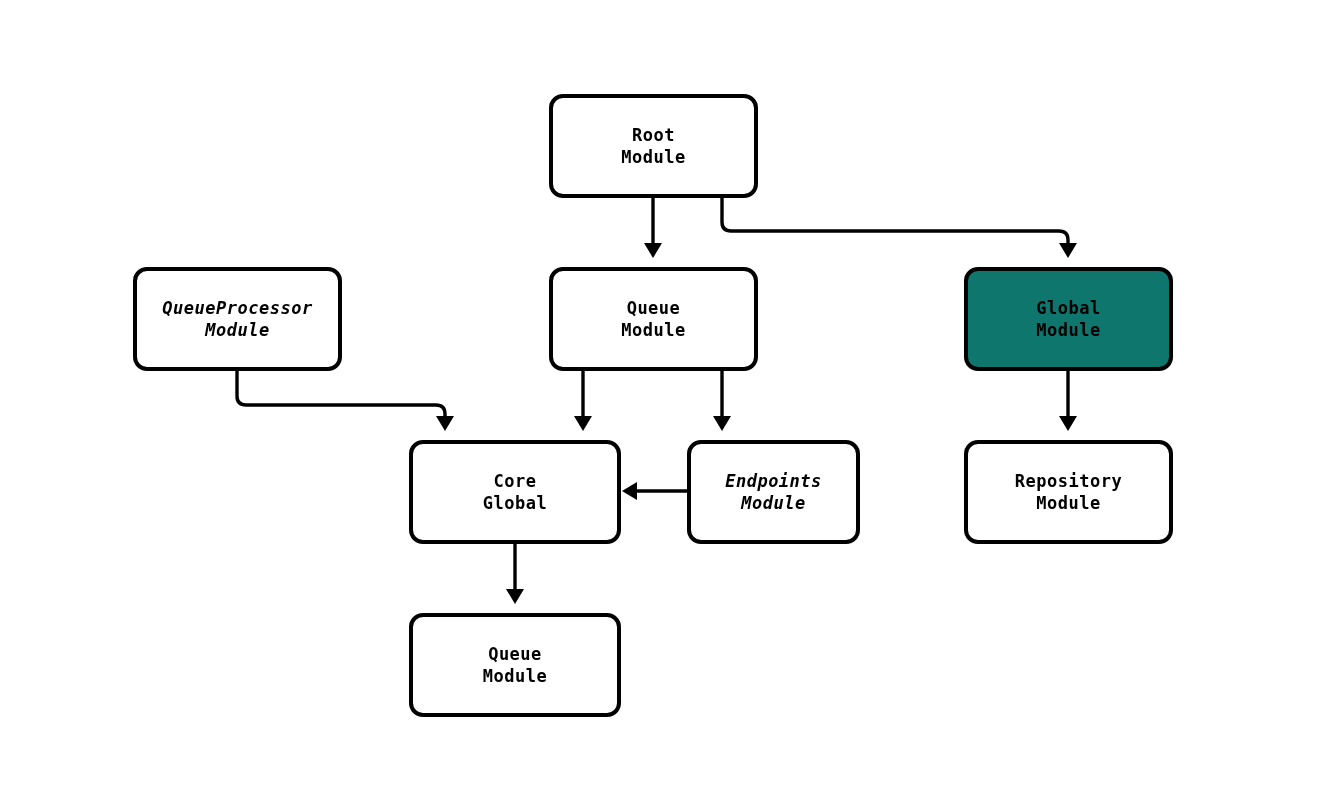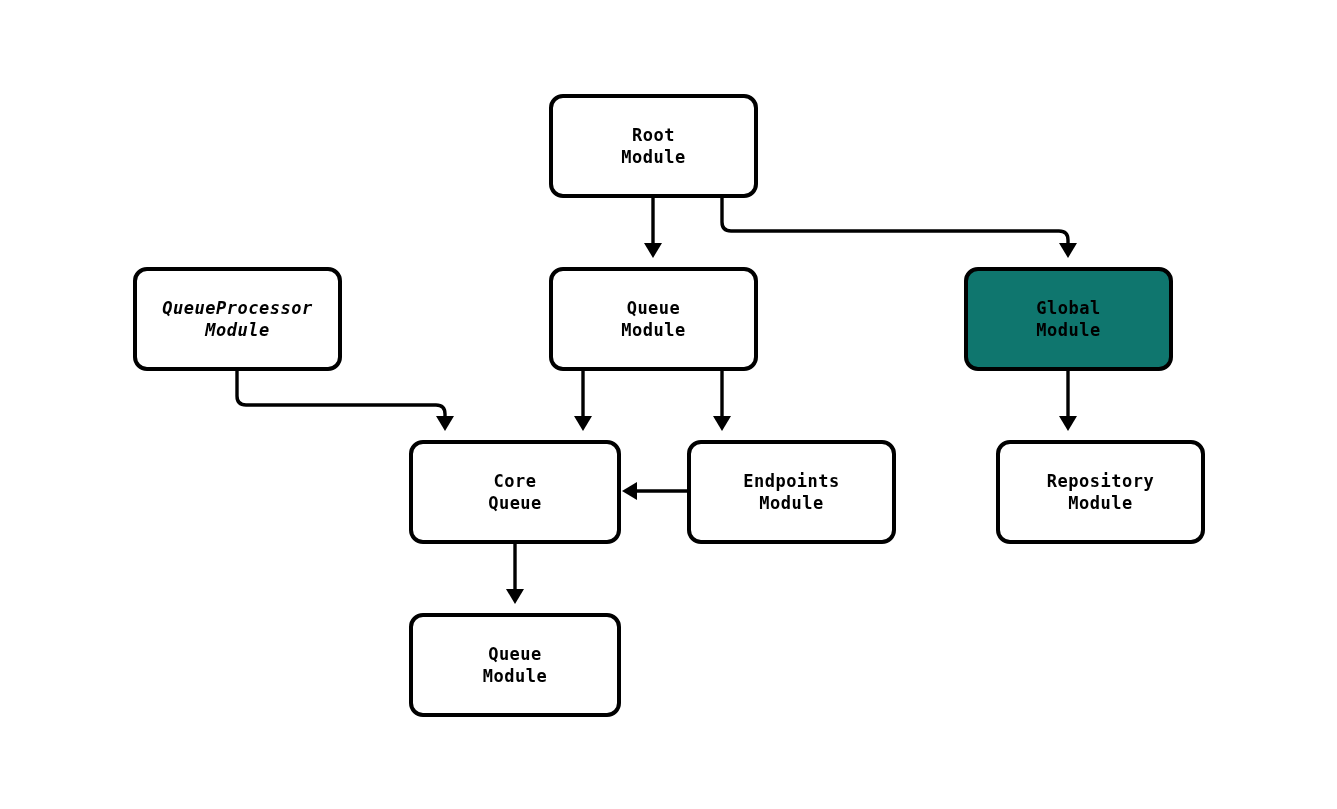--- a/index.html
+++ b/index.html
@@ -114,29 +114,29 @@
 Module</span>
   </div>
 
   <div class="node" style="left: 964px; top: 267px; width: 209px; height: 104px; border-color: rgb(0, 0, 0); background: #0f766e;">
     <span class="node-label">Global
 Module</span>
   </div>
 
   <div class="node emphasis" style="left: 409px; top: 440px; width: 212px; height: 104px; border-color: rgb(0, 0, 0); background: rgb(255, 255, 255);">
     <span class="node-label">Core
-Queue</span>
+Global</span>
   </div>
 
-  <div class="node" style="left: 687px; top: 440px; width: 209px; height: 104px; border-color: rgb(0, 0, 0); background: rgb(255, 255, 255);">
+  <div class="node" style="left: 687px; top: 440px; width: 173px; height: 104px; border-color: rgb(0, 0, 0); background: rgb(255, 255, 255); font-style: italic;">
     <span class="node-label">Endpoints
 Module</span>
   </div>
 
-  <div class="node" style="left: 996px; top: 440px; width: 209px; height: 104px; border-color: rgb(0, 0, 0); background: rgb(255, 255, 255);">
+  <div class="node" style="left: 964px; top: 440px; width: 209px; height: 104px; border-color: rgb(0, 0, 0); background: rgb(255, 255, 255);">
     <span class="node-label">Repository
 Module</span>
   </div>
 
   <div class="node" style="left: 409px; top: 613px; width: 212px; height: 104px; border-color: rgb(0, 0, 0); background: rgb(255, 255, 255); border-radius: 14px;">
     <span class="node-label">Queue
 Module</span>
   </div>
 
 </div>

